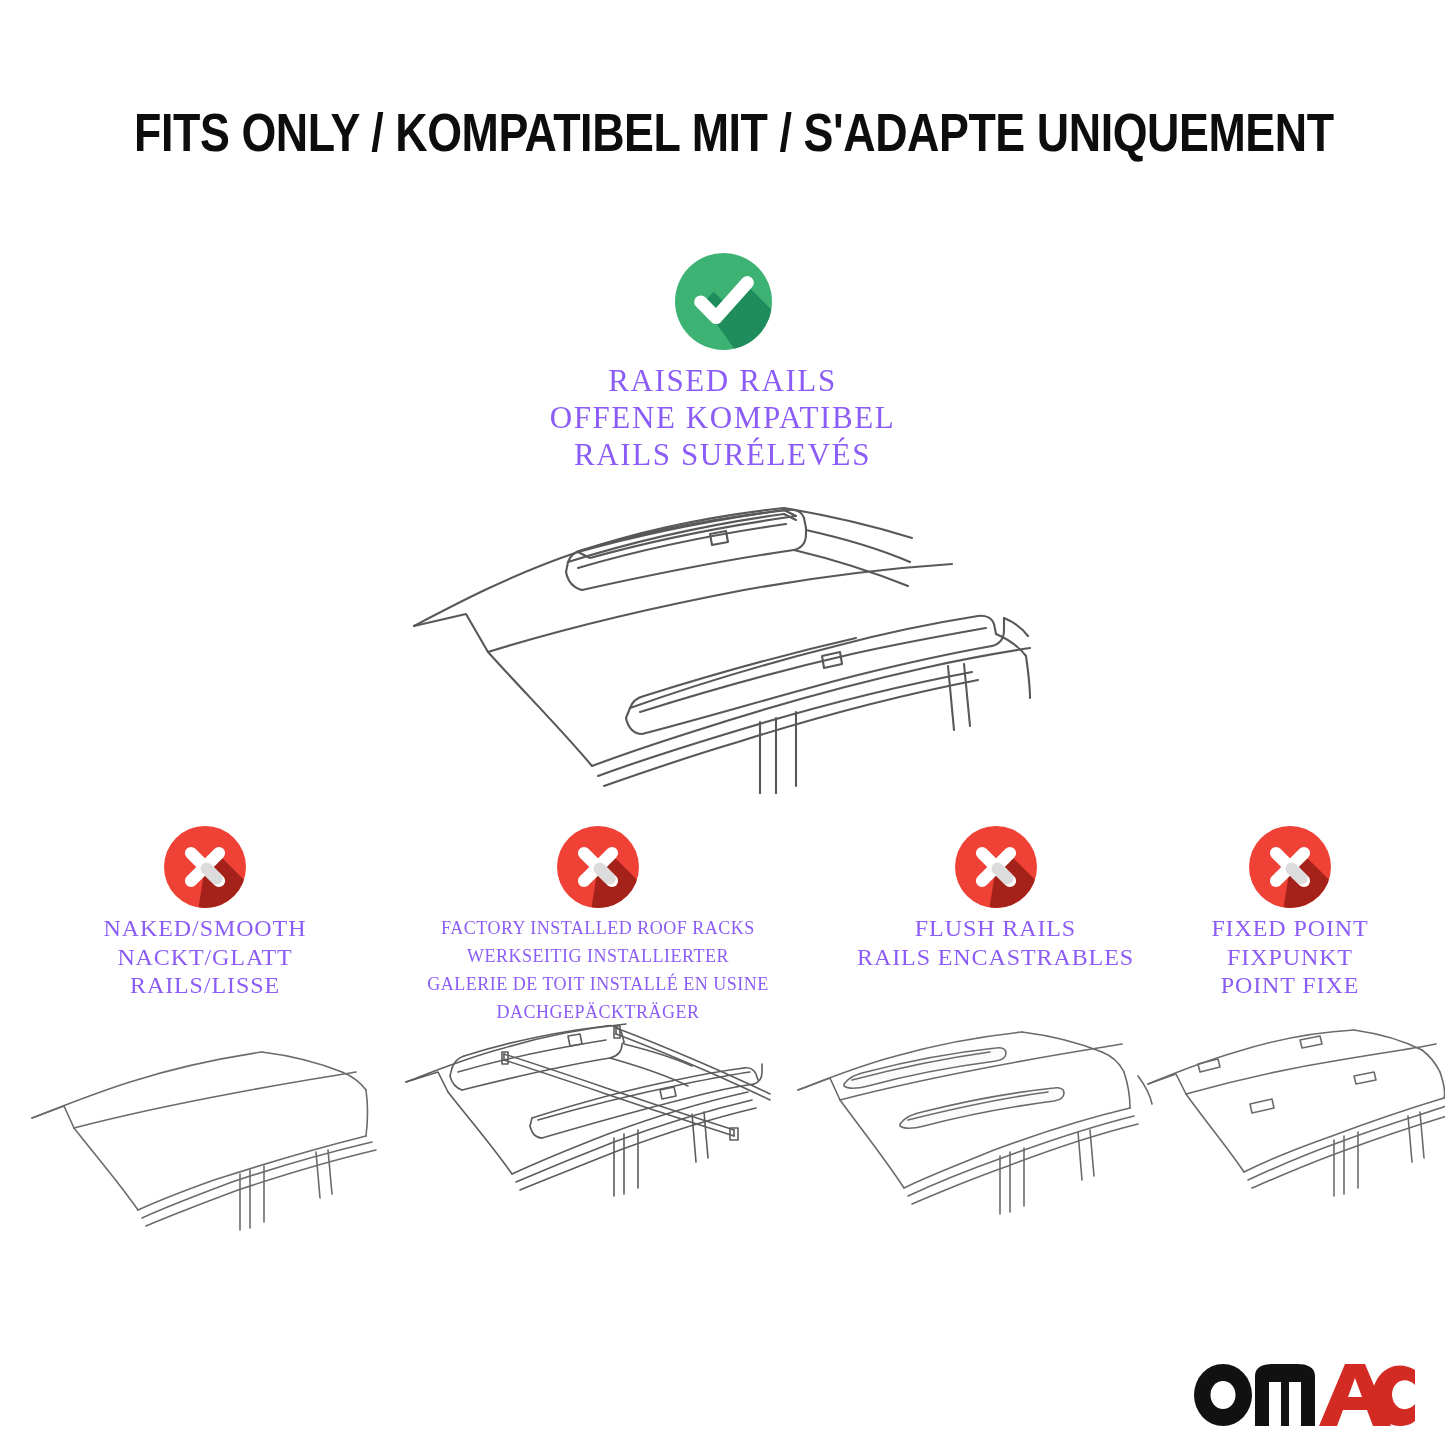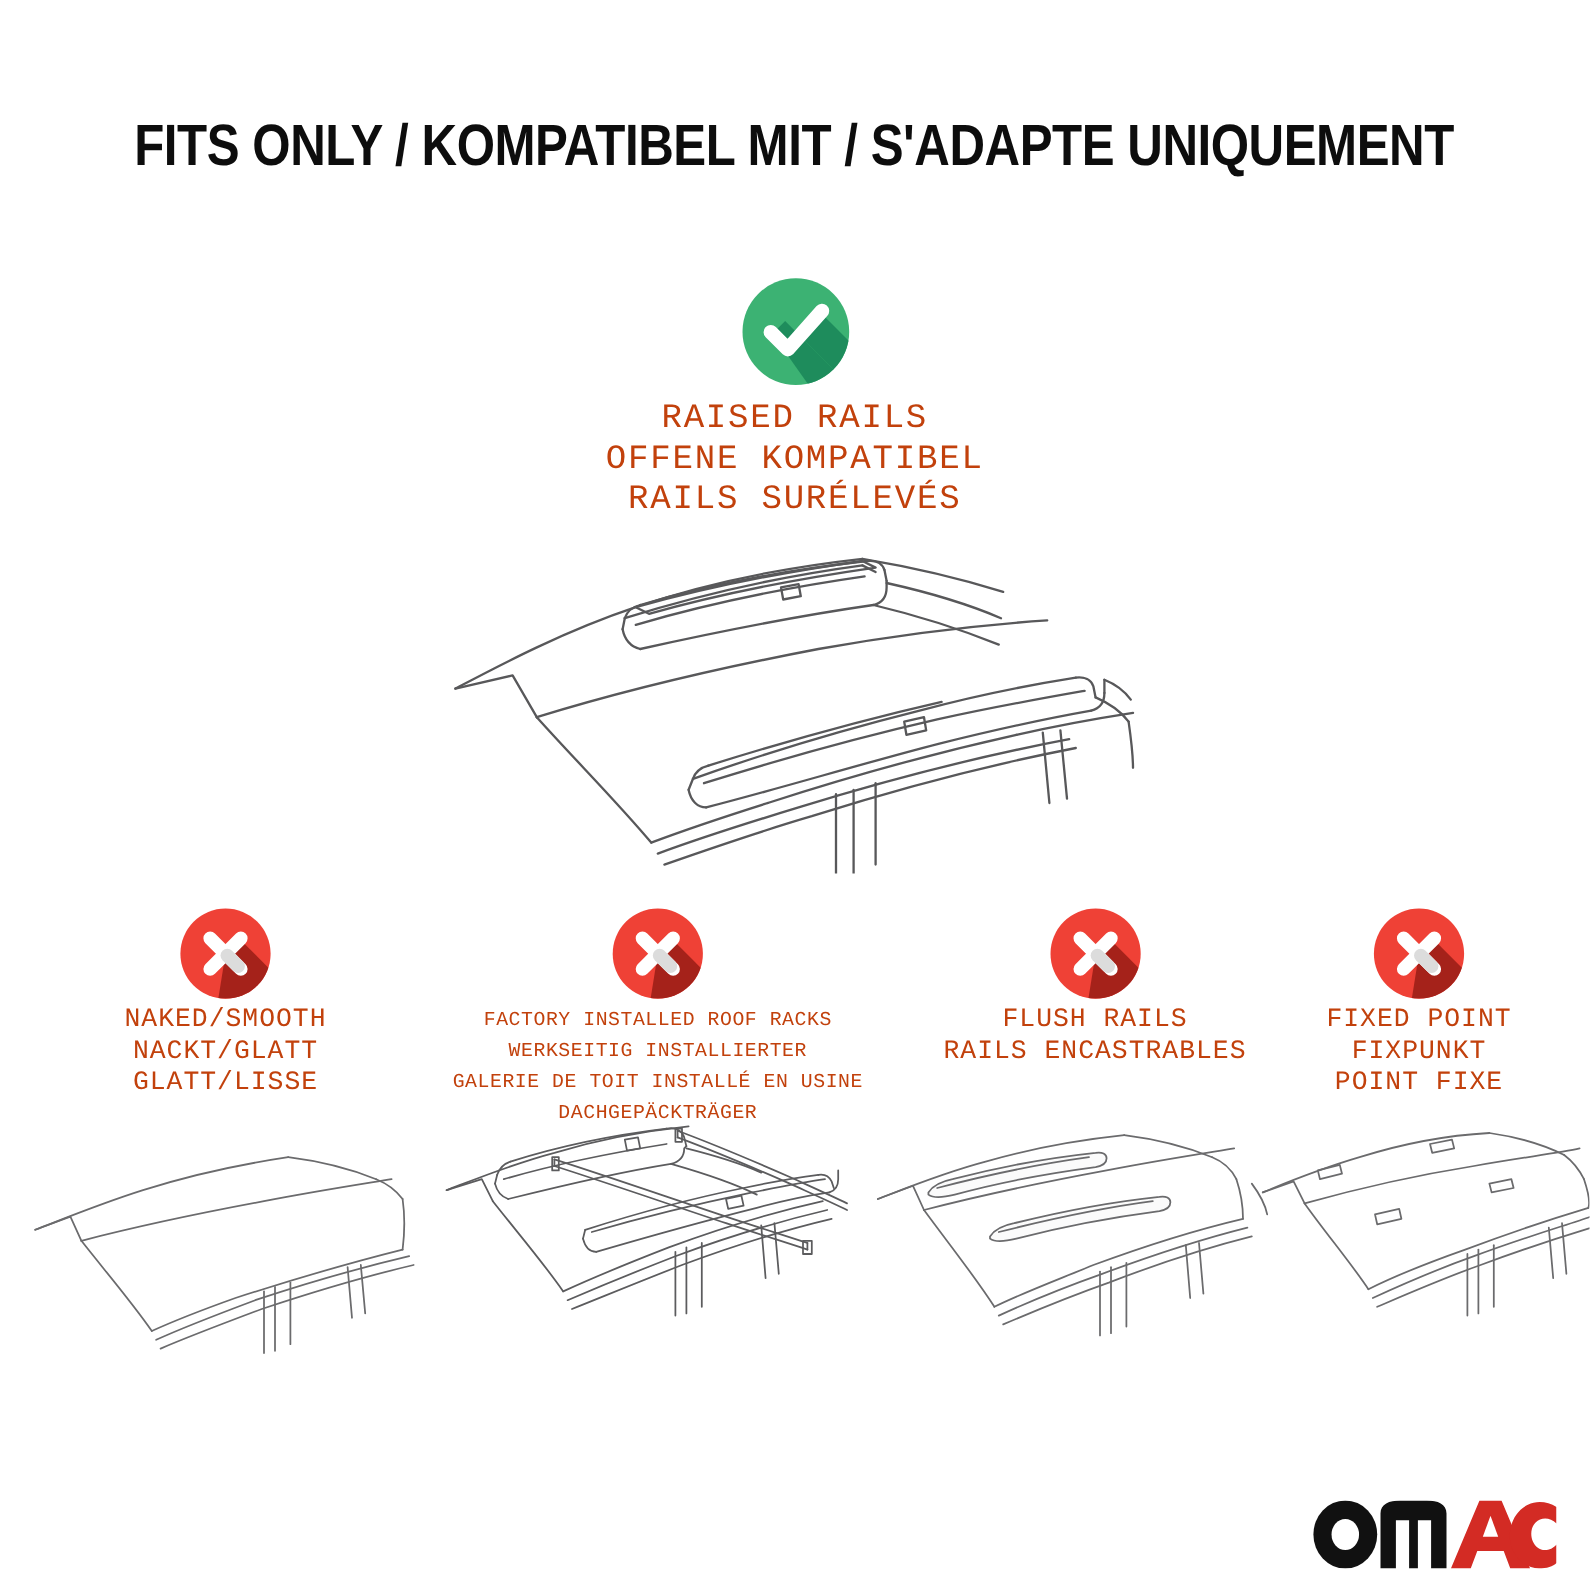--- a/index.html
+++ b/index.html
@@ -8,21 +8,21 @@
     background:#ffffff;
     font-family:"Liberation Sans", sans-serif;
     overflow:hidden;
     position:relative;
   }
 
   
   .title-bar{
     position:absolute;
     left:0; top:103px; width:1444px;
-    text-align:center;
+    text-align:right;
   }
   .title-bar .title-text{
     display:inline-block;
     font-family:"Liberation Sans", sans-serif;
     font-weight:bold;
     font-size:53px;
     line-height:60px;
     letter-spacing:-0.5px;
     color:#0d0d0d;
     transform:scaleX(0.845);
@@ -55,23 +55,23 @@
     margin-left:-48px;
   }
   .good-caption{
     position:absolute;
     left:0; top:362px; width:1445px;
     text-align:center;
   }
 
   
   .cap-line{
-    font-family:Liberation Mono, monospace;
+    font-family:Liberation Serif, serif;
     font-weight:300;
-    color:#c2410c;
+    color:#8b5cf6;
     white-space:nowrap;
   }
   .good-caption .cap-line{
     font-size:31px;
     line-height:37px;
     letter-spacing:1.6px;
   }
 
   
   .main-illustration{
@@ -261,21 +261,21 @@
               <line x1="67" y1="33" x2="33" y2="67" stroke="#ffffff"></line>
               <line x1="52" y1="52" x2="64" y2="64" stroke="#dcdcdc"></line>
             </g>
           </svg>
         </div>
       </div>
     </div>
     <div class="bad-caption">
       <div class="cap-line">NAKED/SMOOTH</div>
       <div class="cap-line">NACKT/GLATT</div>
-      <div class="cap-line">GLATT/LISSE</div>
+      <div class="cap-line">RAILS/LISSE</div>
     </div>
   </div>
 
   <div class="bad-col col-2 col-wide">
     <div class="icon-holder">
       <div class="status-icon" style="width:82px;height:82px;background:#ef4136;">
         <div class="glyph-wrap">
           <svg viewBox="0 0 100 100" preserveAspectRatio="none">
             <path d="M50 50 L66 34 L100 68 L100 100 L42 100 Z" fill="#9e1f18" opacity="0.92"></path>
           </svg>

